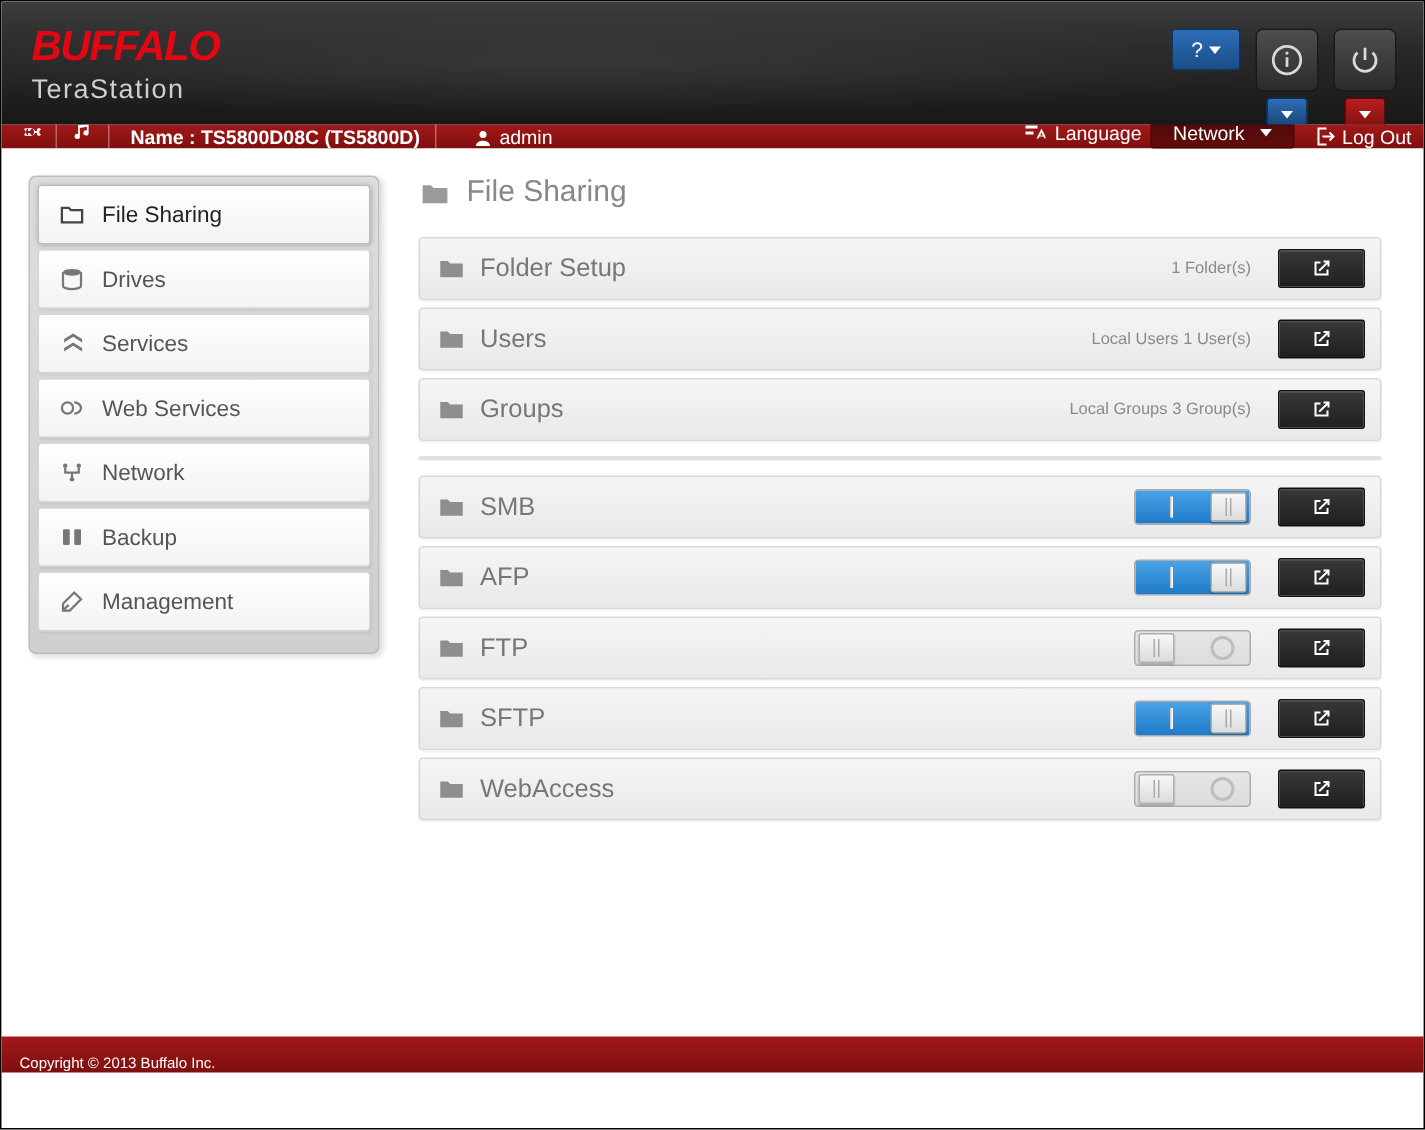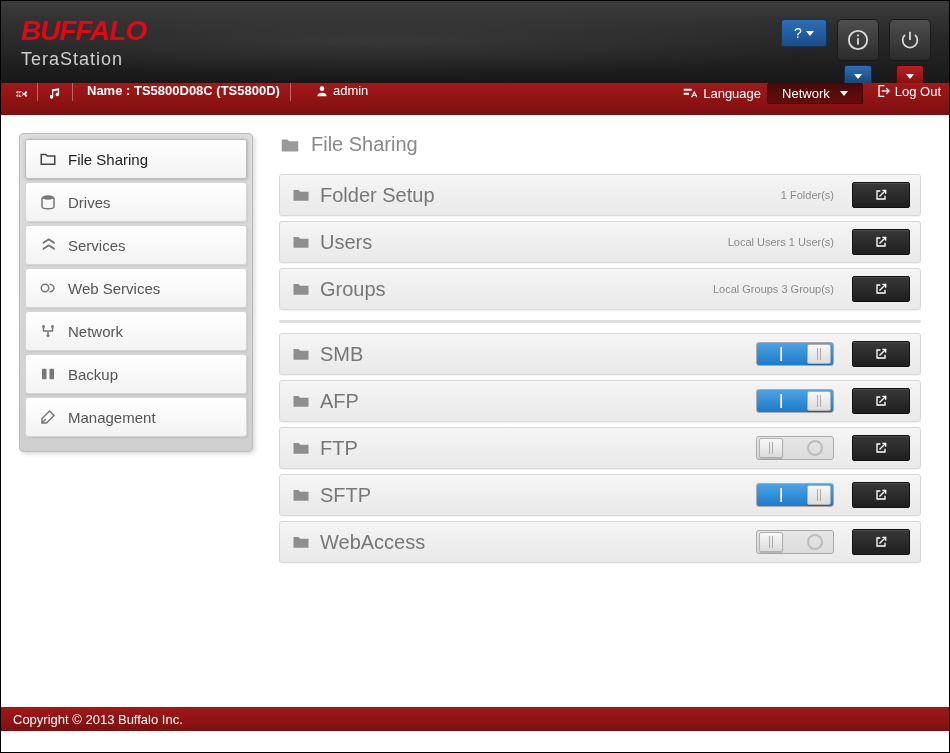--- a/index.html
+++ b/index.html
@@ -38,22 +38,22 @@
   .small-down-red  { background: linear-gradient(#b71f1f,#7e0f0f); border:1px solid #4e0808;}
   .sq-btn {
     width: 42px; height: 42px; background: linear-gradient(#4e4e4e,#2b2b2b); border:1px solid #1a1a1a; border-radius: 5px;
     display:flex; align-items:center; justify-content:center; cursor:pointer;
   }
   .sq-group { display:flex; flex-direction:column; gap:4px; align-items:center;}
   .tri-down-sm { width:0;height:0;border-left:4px solid transparent;border-right:4px solid transparent;border-top:5px solid #fff;}
 
   
   .redbar {
-    height: 32px; background: linear-gradient(#a31818,#7e0f0f);
-    display:flex; align-items:flex-start; color:#fff; font-size:13px; padding: 0 8px;
+    height: 16px; background: linear-gradient(#a31818,#7e0f0f);
+    display:flex; align-items:flex-end; color:#fff; font-size:13px; padding: 0 8px;
   }
   .rb-icon { width: 22px; height: 22px; display:inline-flex; align-items:center; justify-content:center; }
   .rb-name { margin-left: 8px; font-weight:bold; }
   .rb-user { margin-left: 14px; display:flex; align-items:center; gap:4px; }
   .rb-spacer { flex:1; }
   .rb-lang { display:flex; align-items:center; gap:6px; }
   .rb-lang-sel { background: linear-gradient(#4a0909,#630c0c); border:1px solid #450606; color:#fff; padding:2px 14px; border-radius:2px; display:flex; align-items:center; gap:10px; cursor:pointer;}
   .rb-logout { margin-left:12px; display:flex; align-items:center; gap:4px; cursor:pointer; }
 
   
@@ -83,21 +83,21 @@
   .main-title svg { fill:#9a9a9a;}
 
   .row {
     display:flex; align-items:center; height:42px;
     background: linear-gradient(#f5f5f5,#e9e9e9);
     border:1px solid #d8d8d8; border-radius:3px;
     padding: 0 10px; margin-bottom: 5px;
     box-shadow: 0 1px 1px rgba(0,0,0,0.05);
   }
   .row .ricon { width:22px;height:22px; margin-right:8px; color:#8e8e8e; display:flex;align-items:center;justify-content:center;}
-  .row .rlabel { color:#777; font-size:20px; }
+  .row .rlabel { color:#777; font-size:17px; }
   .row .rspacer { flex:1; }
   .row .rmeta { color:#8a8a8a; font-size:11px; margin-right: 18px;}
   .row .open-btn {
     width: 58px; height: 26px; background: linear-gradient(#383838,#1f1f1f);
     border:1px solid #111; border-radius:2px; display:flex;align-items:center;justify-content:center; cursor:pointer;
     box-shadow: inset 0 1px 0 rgba(255,255,255,0.1);
   }
   .row .toggle { margin-right: 18px; cursor:pointer;}
   .divider { height:3px; background:#e0e0e0; border-radius:2px; margin: 10px 0; }
 
@@ -114,21 +114,21 @@
   .toggle-sw .knob::before,.toggle-sw .knob::after { content:''; width:1px; height:12px; background:#aaa;}
   .toggle-sw.on { background: linear-gradient(#4aa3e6,#1f7bc9); }
   .toggle-sw.on .track-on { flex: 0 0 48px; display:flex; align-items:center; justify-content:center;}
   .toggle-sw.on .knob { right:2px;}
   .toggle-sw.off .knob { left:2px;}
   .toggle-sw.off .track-off { position:absolute; right:10px; top:3px; width:16px;height:16px; border:2px solid #bdbdbd; border-radius:50%;}
   .toggle-sw.on .pipe { width:2px; height:14px; background:#fff; border-left:1px solid rgba(0,0,0,0.2);}
 
   .footer {
     height: 24px; background: linear-gradient(#a31818,#7e0f0f);
-    color:#fff; font-size:13px; display:flex; align-items:center; padding:0 12px;
+    color:#fff; font-size:10px; display:flex; align-items:flex-end; padding:0 12px;
   }
 </style>
 </head>
 <body>
 
 <div class="header">
   <div class="logo-block">
     <div class="brand">BUFFALO</div>
     <div class="subbrand">TeraStation</div>
   </div>

